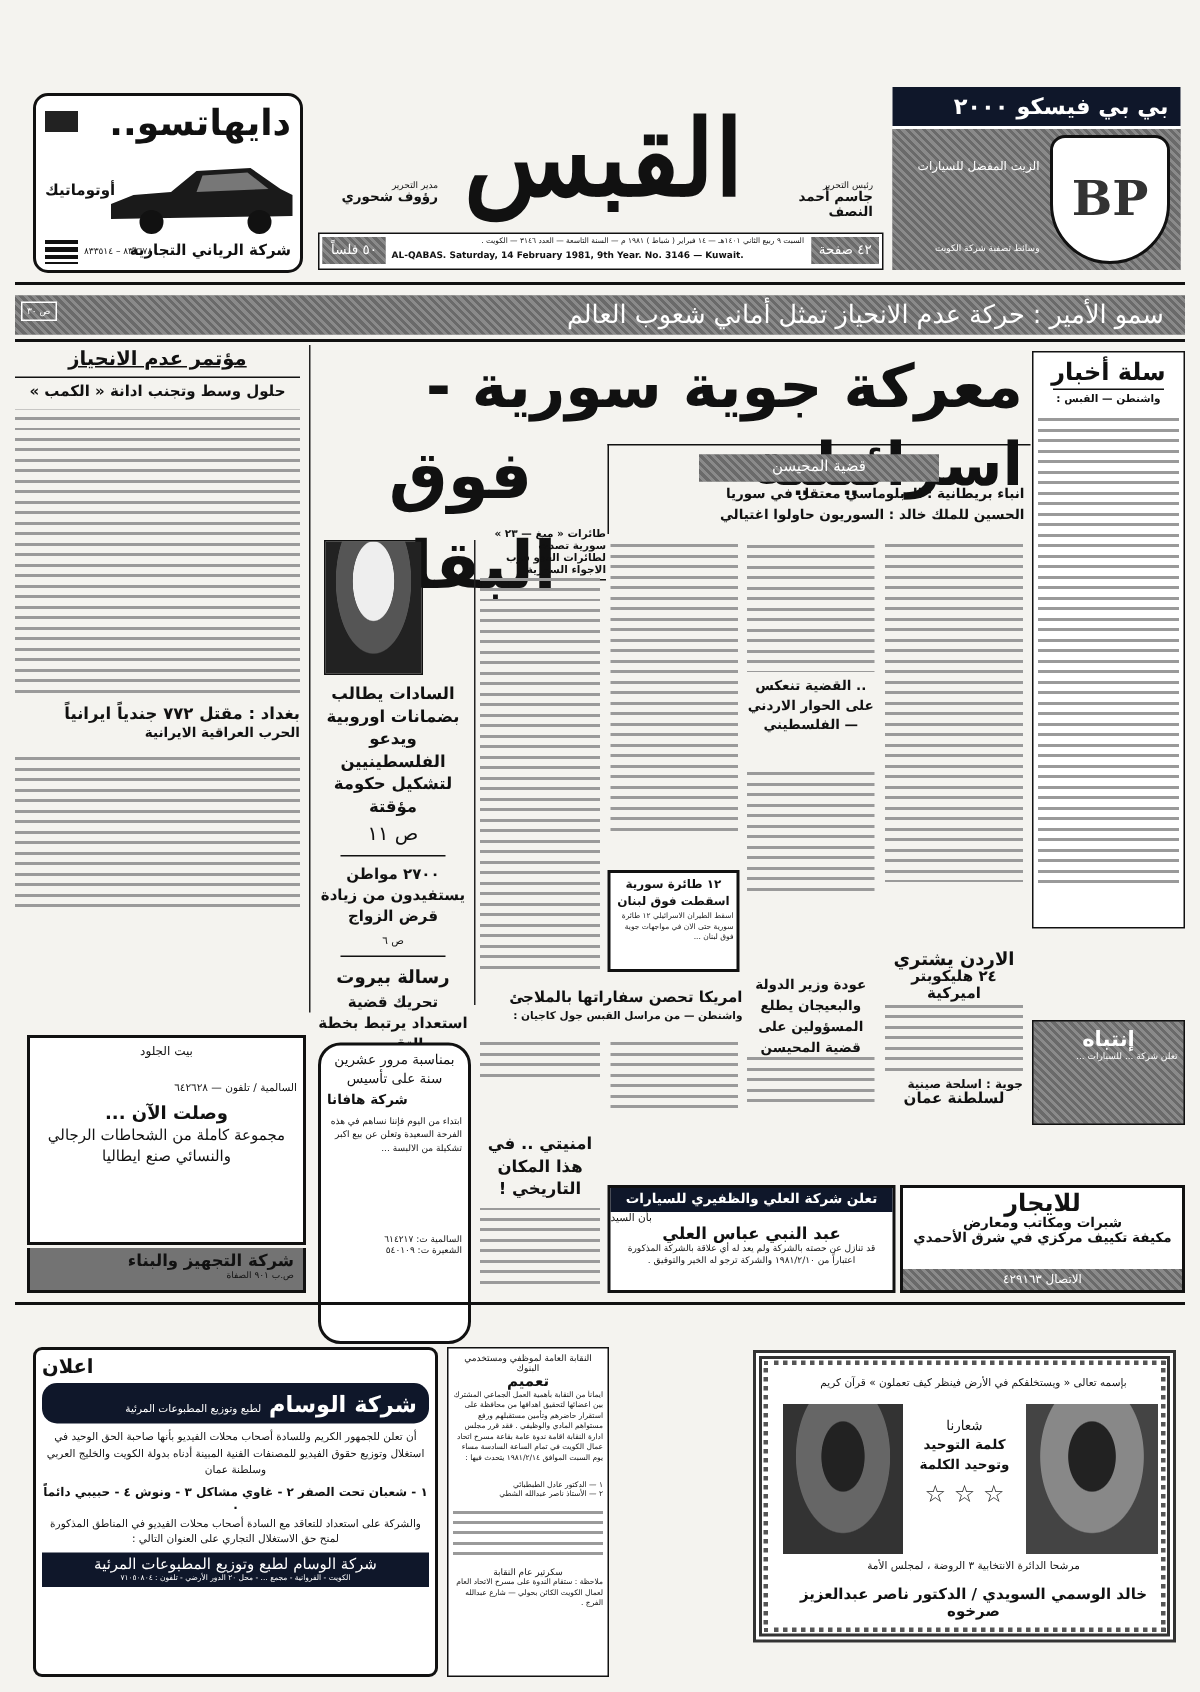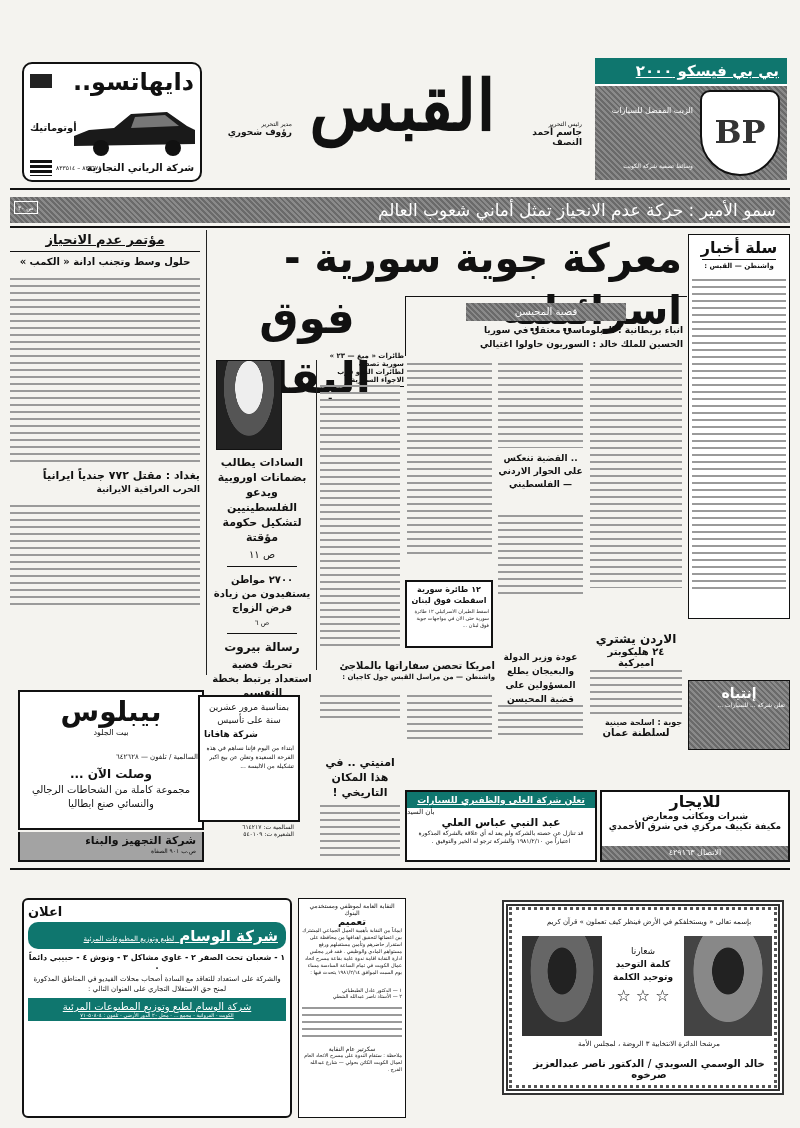--- a/index.html
+++ b/index.html
@@ -8,21 +8,21 @@
     background: #f4f3ef;
     font-family: "DejaVu Sans", sans-serif;
     color: #111;
     position: relative;
   }
   .abs { position: absolute; }
   .rtl { direction: rtl; text-align: right; }
   .box { border: 2px solid #111; background: #fff; }
   .rbox { border: 2px solid #111; border-radius: 10px; background: #fff; }
   .shade { background: #777 repeating-linear-gradient(45deg,#6a6a6a 0 2px,#8a8a8a 2px 4px); color: #fff; }
-  .dark { background: #0f766e; color: #fff; text-decoration: underline; }
+  .dark { background: #0f172a; color: #fff; }
   .txt { font-size: 7px; line-height: 9px; color: #222; }
   .lines { background: repeating-linear-gradient(180deg, transparent 0 5px, #9a9a9a 5px 7px); }
   .hdl { font-weight: bold; font-family: "DejaVu Sans", sans-serif; }
   .rule { background: #111; }
   .col-div { border-left: 1px solid #222; }
   .star { font-size: 16px; color: #222; }
 </style>
 </head>
 <body>
 
@@ -49,20 +49,26 @@
 
   <div class="abs rtl" style="right:218px;top:120px;width:80px;">
     <div style="font-size:6px;">رئيس التحرير</div>
     <div class="hdl" style="font-size:9px;">جاسم أحمد النصف</div>
   </div>
   <div class="abs rtl" style="left:212px;top:120px;width:80px;">
     <div style="font-size:6px;">مدير التحرير</div>
     <div class="hdl" style="font-size:9px;">رؤوف شحوري</div>
   </div>
 
+  <div class="abs" style="left:212px;top:155px;width:377px;height:25px;border:1.5px solid #111;background:#fff;">
+    <div class="abs shade" style="left:2px;top:2px;width:42px;height:18px;font-size:9px;text-align:center;line-height:18px;">٥٠ فلساً</div>
+    <div class="abs shade" style="right:2px;top:2px;width:45px;height:18px;font-size:9px;text-align:center;line-height:18px;">٤٢ صفحة</div>
+    <div class="abs rtl" style="right:52px;top:2px;width:270px;font-size:5px;white-space:nowrap;overflow:hidden;">السبت ٩ ربيع الثاني ١٤٠١هـ — ١٤ فبراير ( شباط ) ١٩٨١ م — السنة التاسعة — العدد ٣١٤٦ — الكويت .</div>
+    <div class="abs hdl" style="left:48px;top:11px;font-size:6px;white-space:nowrap;">AL-QABAS. Saturday, 14 February 1981, 9th Year. No. 3146 — Kuwait.</div>
+  </div>
 
   <div class="abs" style="left:595px;top:58px;width:192px;height:122px;background:#fff;">
     <div class="abs dark rtl hdl" style="left:0;top:0;width:192px;height:26px;font-size:15px;line-height:26px;padding-right:8px;">بي بي فيسكو ٢٠٠٠</div>
     <div class="abs shade" style="left:0;top:28px;width:192px;height:94px;"></div>
     <div class="abs" style="left:105px;top:32px;width:80px;height:86px;background:#fff;border:2px solid #111;border-radius:10px 10px 40px 40px;text-align:center;">
       <span class="hdl" style="font-size:32px;line-height:80px;font-family:'DejaVu Serif',serif;color:#333;">BP</span>
     </div>
     <div class="abs rtl" style="left:8px;top:48px;width:90px;font-size:8px;color:#fff;">الزيت المفضل للسيارات</div>
     <div class="abs rtl" style="left:8px;top:104px;width:90px;font-size:6px;color:#fff;">وسائط تصفية شركة الكويت</div>
   </div>
@@ -86,21 +92,21 @@
   <div class="lines" style="height:110px;margin-top:6px;"></div>
 </div>
 <div class="abs col-div" style="left:206px;top:230px;height:445px;"></div>
 
 <div class="abs rtl hdl" style="left:212px;top:232px;width:470px;font-size:40px;line-height:52px;">معركة جوية سورية - اسرائيلية</div>
 <div class="abs rtl hdl" style="left:212px;top:288px;width:190px;font-size:44px;line-height:60px;text-align:center;">فوق البقاع</div>
 
 <div class="abs" style="left:216px;top:360px;width:66px;height:90px;background:radial-gradient(ellipse at 50% 30%,#eee 0 30%,#555 31% 55%,#222 56%);border:1px solid #111;"></div>
 <div class="abs rtl" style="left:212px;top:455px;width:100px;">
   <div class="hdl" style="font-size:11px;line-height:15px;text-align:center;">السادات يطالب بضمانات اوروبية ويدعو الفلسطينيين لتشكيل حكومة مؤقتة</div>
-  <div style="font-size:10px;text-align:center;margin-top:4px;">ص ١١</div>
+  <div style="font-size:13px;text-align:center;margin-top:4px;">ص ١١</div>
   <div style="border-top:1px solid #111;margin:6px 15px;"></div>
   <div class="hdl" style="font-size:10px;line-height:14px;text-align:center;">٢٧٠٠ مواطن يستفيدون من زيادة قرض الزواج</div>
   <div style="font-size:7px;text-align:center;margin-top:4px;">ص ٦</div>
   <div style="border-top:1px solid #111;margin:6px 15px;"></div>
   <div class="hdl" style="font-size:12px;text-align:center;">رسالة بيروت</div>
   <div class="hdl" style="font-size:10px;line-height:14px;text-align:center;margin-top:4px;">تحريك قضية استعداد يرتبط بخطة التقسيم</div>
   <div style="font-size:7px;text-align:center;margin-top:3px;">ص ١٧</div>
 </div>
 <div class="abs col-div" style="left:316px;top:360px;height:310px;"></div>
 
@@ -155,32 +161,31 @@
   <div class="hdl" style="font-size:8px;">جوية : اسلحة صينية</div>
   <div class="hdl" style="font-size:10px;text-align:center;">لسلطنة عمان</div>
 </div>
 
 <div class="abs shade rtl" style="left:688px;top:680px;width:102px;height:70px;border:1.5px solid #111;padding:4px;">
   <div class="hdl" style="font-size:14px;text-align:center;">إنتباه</div>
   <div style="font-size:6px;">تعلن شركة ... للسيارات ...</div>
 </div>
 
 <div class="abs box rtl" style="left:18px;top:690px;width:186px;height:140px;padding:4px;">
-  <div class="hdl" style="font-size:28px;text-align:center;line-height:32px;">بيبلوس</div>
   <div style="font-size:8px;text-align:center;">بيت الجلود</div>
   <div style="font-size:7px;text-align:right;margin-top:16px;"><span>السالمية / تلفون —</span> <span>٦٤٢٦٢٨</span></div>
   <div class="hdl" style="font-size:12px;text-align:center;margin-top:6px;">وصلت الآن ...</div>
   <div style="font-size:10px;text-align:center;line-height:14px;margin-top:2px;">مجموعة كاملة من الشحاطات الرجالي والنسائي صنع ايطاليا</div>
 </div>
-<div class="abs rtl" style="left:18px;top:832px;width:186px;height:30px;border:2px solid #111;border-top:none;background:#a3a3a3;padding:2px 6px;">
+<div class="abs rtl" style="left:18px;top:832px;width:186px;height:30px;border:2px solid #111;border-top:none;background:#737373;padding:2px 6px;">
   <div class="hdl" style="font-size:11px;">شركة التجهيز والبناء</div>
   <div style="font-size:6px;">ص.ب ٩٠١ الصفاة</div>
 </div>
 
-<div class="abs box rtl" style="left:198px;top:695px;width:102px;height:127px;padding:4px;">
+<div class="abs box rtl" style="left:212px;top:695px;width:102px;height:201px;padding:4px;border-radius:15px;">
   <div style="font-size:9px;text-align:center;line-height:13px;">بمناسبة مرور عشرين سنة على تأسيس</div>
   <div class="hdl" style="font-size:9px;text-align:left;margin-top:2px;">شركة هافانا</div>
   <div style="font-size:6px;line-height:9px;margin-top:4px;height:80px;overflow:hidden;">ابتداء من اليوم فإننا نساهم في هذه الفرحة السعيدة وتعلن عن بيع اكبر تشكيلة من الالبسة ...</div>
   <div style="font-size:6px;">السالمية ت: ٦١٤٢١٧</div>
   <div style="font-size:6px;">الشعيرة ت: ٥٤٠١٠٩</div>
 </div>
 
 <div class="abs rtl" style="left:320px;top:755px;width:80px;">
   <div class="hdl" style="font-size:11px;line-height:15px;text-align:center;">امنيتي .. في هذا المكان التاريخي !</div>
 </div>
@@ -201,20 +206,21 @@
 </div>
 
 <div class="abs rule" style="left:10px;top:868px;width:780px;height:1.5px;"></div>
 
 <div class="abs rbox rtl" style="left:22px;top:898px;width:270px;height:220px;border-radius:6px;padding:4px;">
   <div class="hdl" style="font-size:13px;text-align:left;letter-spacing:4px;">اعلان</div>
   <div class="dark" style="border-radius:10px;padding:4px 8px;margin-top:3px;">
     <span class="hdl" style="font-size:15px;">شركة الوسام</span>
     <span style="font-size:7px;">لطبع وتوزيع المطبوعات المرئية</span>
   </div>
+  <div style="font-size:7px;line-height:11px;margin-top:4px;text-align:center;">أن تعلن للجمهور الكريم وللسادة أصحاب محلات الفيديو بأنها صاحبة الحق الوحيد في استغلال وتوزيع حقوق الفيديو للمصنفات الفنية المبينة أدناه بدولة الكويت والخليج العربي وسلطنة عمان</div>
   <div class="hdl" style="font-size:8px;margin-top:4px;text-align:center;">١ - شعبان تحت الصفر  ٢ - غاوي مشاكل  ٣ - ونوش  ٤ - حبيبي دائماً .</div>
   <div style="font-size:7px;line-height:10px;margin-top:3px;text-align:center;">والشركة على استعداد للتعاقد مع السادة أصحاب محلات الفيديو في المناطق المذكورة لمنح حق الاستغلال التجاري على العنوان التالي :</div>
   <div class="dark" style="margin-top:4px;padding:3px;text-align:center;">
     <div style="font-size:10px;">شركة الوسام لطبع وتوزيع المطبوعات المرئية</div>
     <div style="font-size:5px;">الكويت - الفروانية - مجمع ... - محل ٢٠ الدور الأرضي - تلفون : ٧١٠٥٠٨٠٤</div>
   </div>
 </div>
 
 <div class="abs box rtl" style="left:298px;top:898px;width:108px;height:220px;border-width:1.5px;padding:3px;">
   <div style="font-size:6px;text-align:center;">النقابة العامة لموظفي ومستخدمي البنوك</div>

